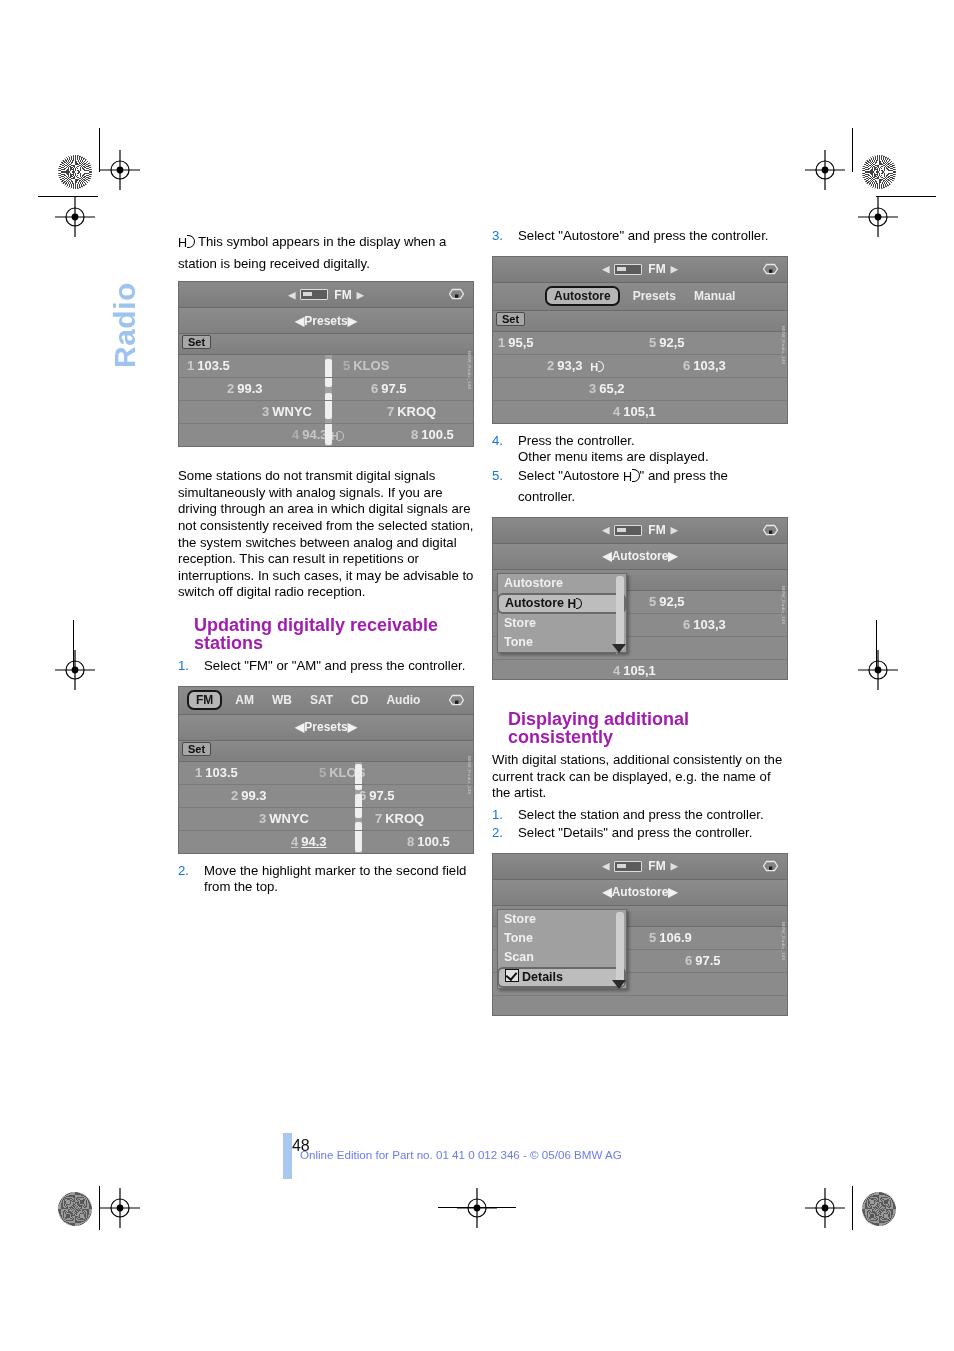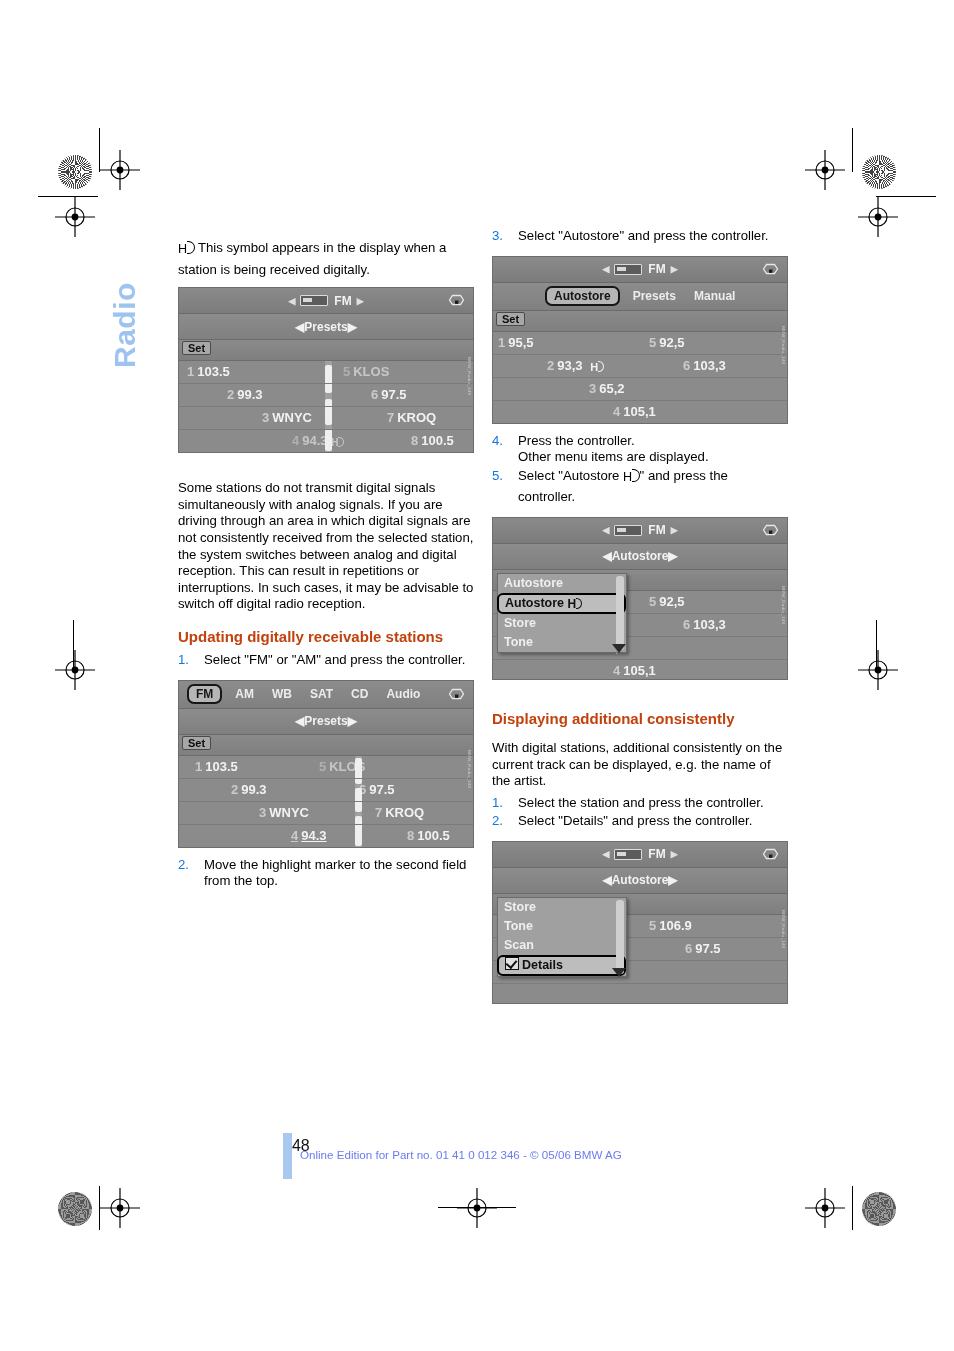--- a/index.html
+++ b/index.html
@@ -35,30 +35,30 @@
     font-size:30px;font-weight:bold;letter-spacing:.5px;
     color:#9dc3f0;white-space:nowrap;
   }
 
   
   .col{position:absolute;width:296px;}
   .col-left{left:178px;top:228px;}
   .col-right{left:492px;top:228px;}
 
   p.body{
-    margin:12px 0 0 0;font-size:13.2px;line-height:16.6px;color:#000;
+    margin:6px 0 0 0;font-size:13.2px;line-height:16.6px;color:#000;
     text-align:left;
   }
   .gap{height:15px;}
   .gap-sm{height:9px;}
   .gap-xs{height:5px;}
 
   h2.heading{
-    margin:0 0 1px 0;font-size:15px;line-height:18px;
-    font-weight:bold;color:#c2410c;
+    margin:0 0 1px 16px;font-size:18px;line-height:18px;
+    font-weight:bold;color:#a21caf;
   }
 
   
   .olitem{display:flex;font-size:13.2px;line-height:16.6px;margin-bottom:2px;}
   .olitem .num{color:#1377e0;width:26px;flex:0 0 26px;}
   .olitem .txt{flex:1;}
 
   
   .hd{display:inline-block;white-space:nowrap;font-size:0;vertical-align:-1px;}
   .hd i{font-style:normal;font-size:12.6px;font-weight:500;letter-spacing:-.6px;}
@@ -140,21 +140,21 @@
     position:absolute;left:4px;top:3px;width:128px;
     background:#a0a0a0;border:1px solid #6b6b6b;
     box-shadow:2px 2px 3px rgba(0,0,0,.35);
     z-index:3;
   }
   .popup .pi{
     height:19px;line-height:19px;font-size:12.5px;font-weight:bold;
     padding-left:6px;color:#efefef;white-space:nowrap;
   }
   .popup .pi.sel{
-    background:#bdbdbd;color:#111;border:2px solid #000000;border-radius:6px;
+    background:#bdbdbd;color:#111;border:2px solid #a16207;border-radius:6px;
     height:17px;line-height:16px;margin:0 0 0 -1px;
   }
   .popup .pscroll{
     position:absolute;right:2px;top:2px;bottom:2px;width:8px;
     background:#cfcfcf;border-radius:3px;
   }
   .popup .pcaret{
     position:absolute;right:0px;bottom:-1px;
     width:0;height:0;border-left:7px solid transparent;
     border-right:7px solid transparent;border-top:9px solid #2b2b2b;

